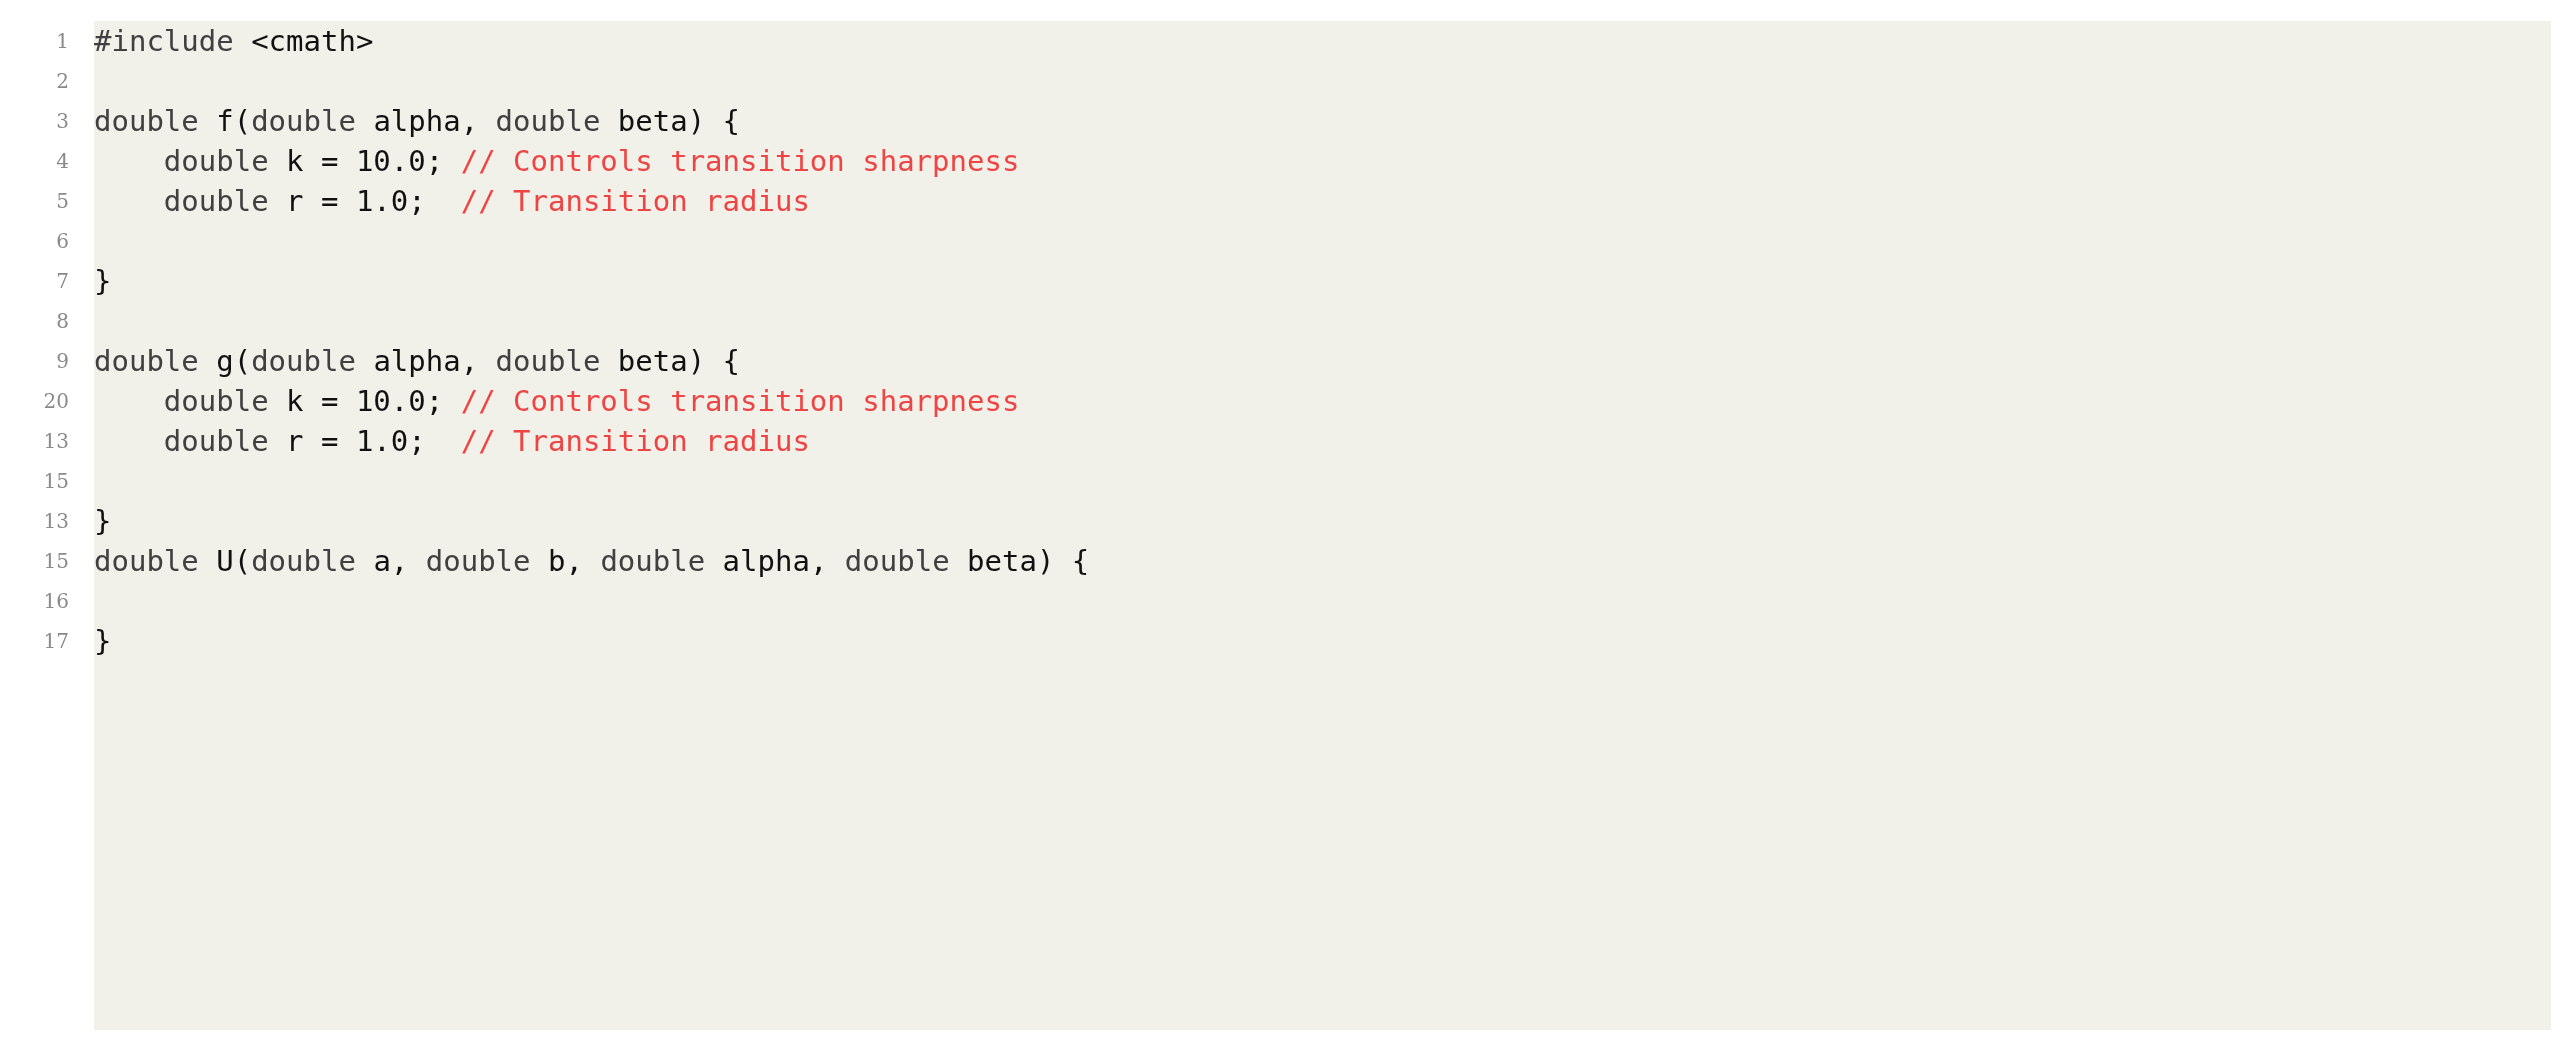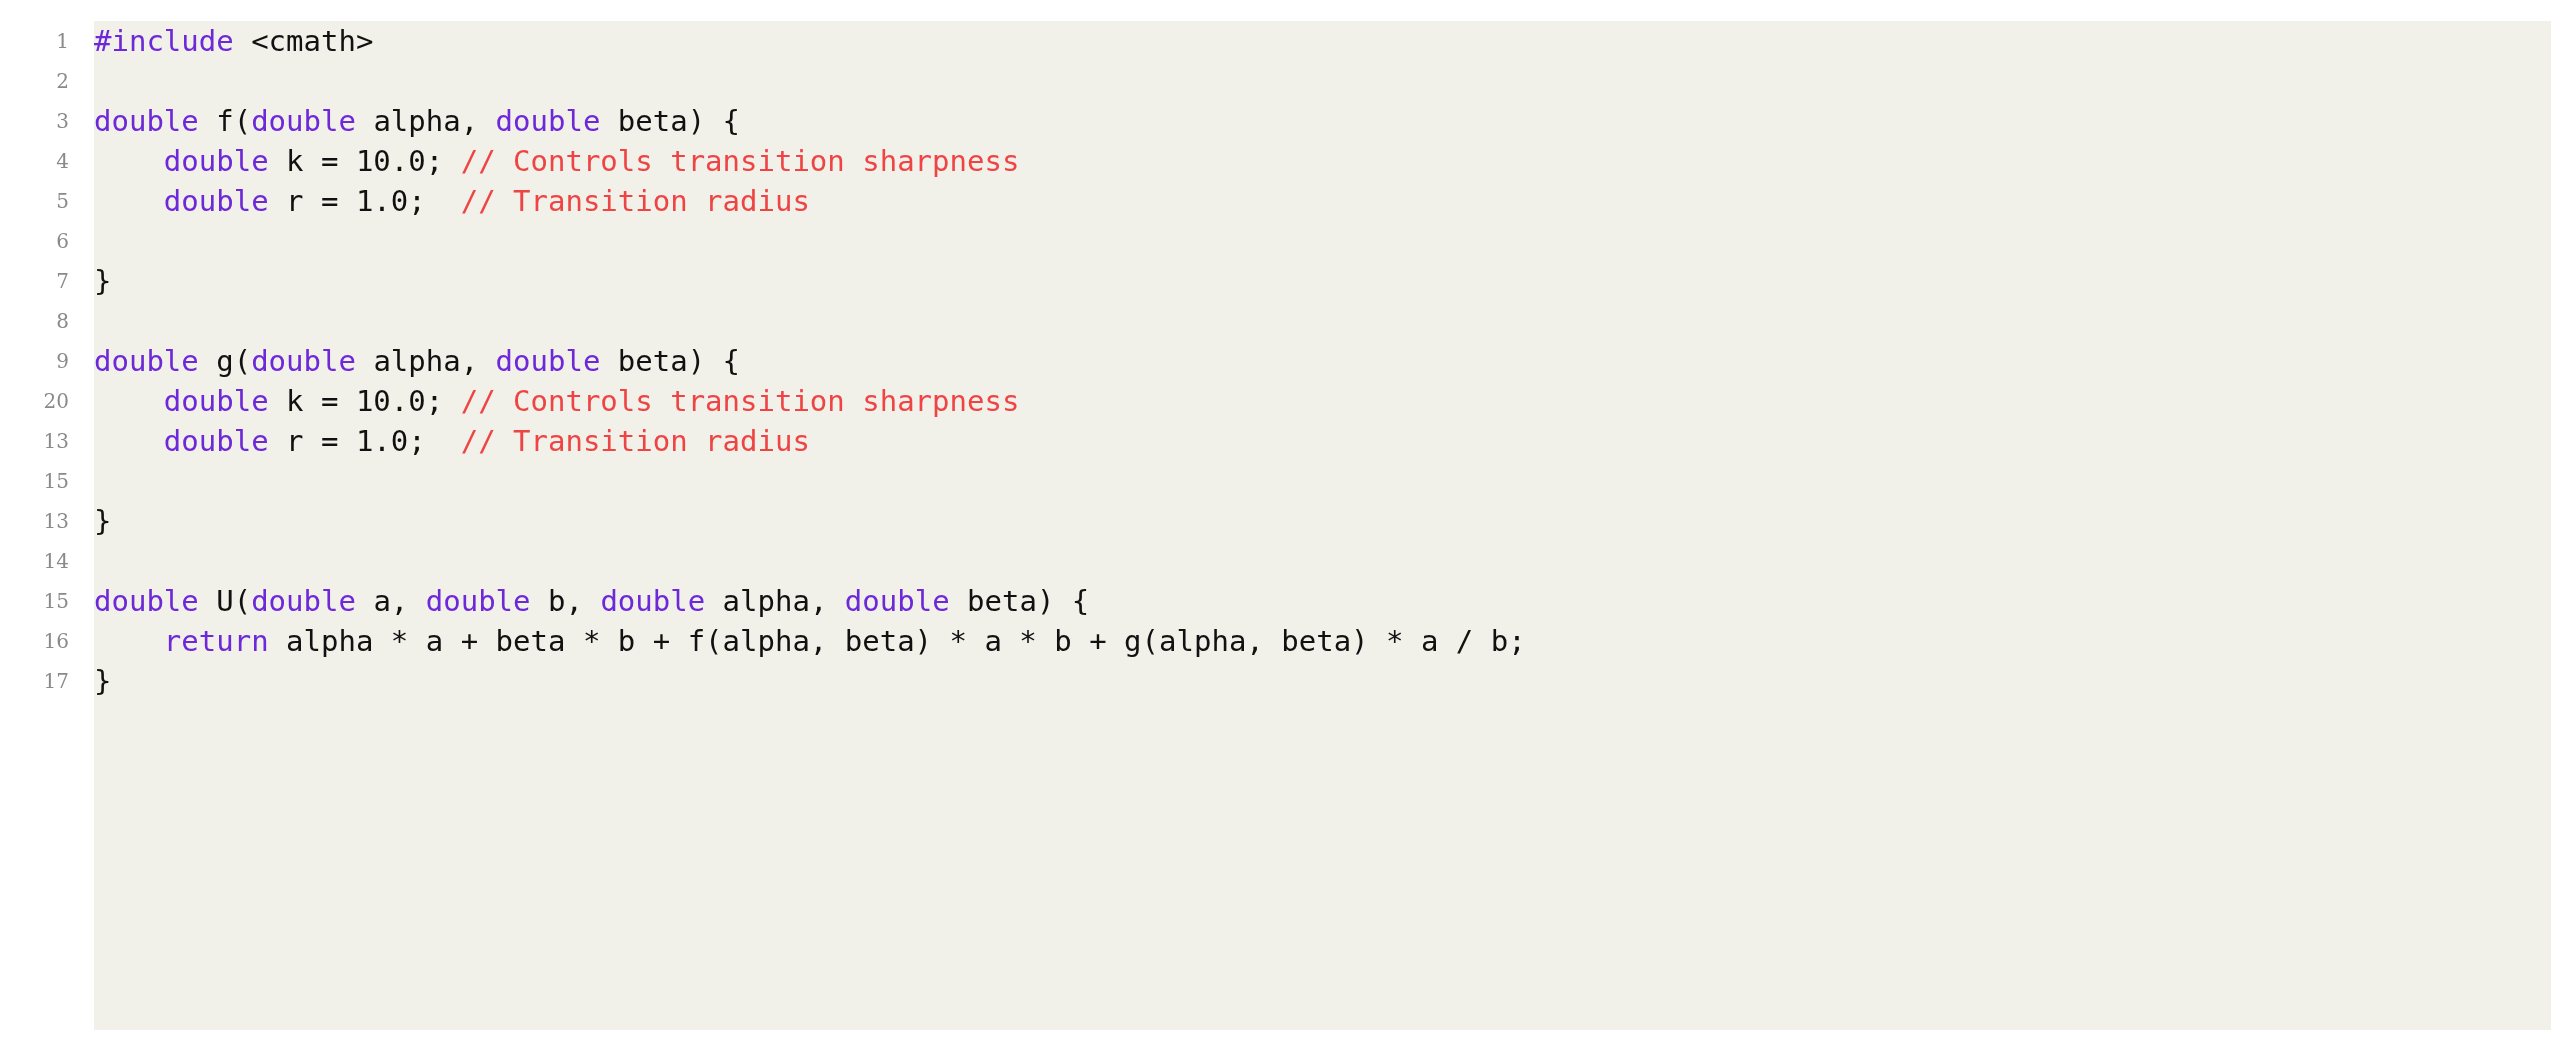--- a/index.html
+++ b/index.html
@@ -78,40 +78,39 @@
     color: #111111;
     font-family: "DejaVu Sans Mono", monospace;
     font-size: 29px;
     line-height: 40px;
   }
 
   .tok-kw      { color: #e6007e; }
   .tok-comment { color: #008000; }
   .tok-plain   { color: #111111; text-align: center; }
 </style>
-<style>.tok-kw{color:#6d28d9;}.tok-comment{color:#ef4444;}.tok-plain,.tok-num,.tok-punct{color:#111111;}.lineno{color:#8a8a8a;}</style></head>
+<style>.tok-kw{color:#404040;}.tok-comment{color:#ef4444;}.tok-plain,.tok-num,.tok-punct{color:#111111;}.lineno{color:#8a8a8a;}</style></head>
 <body style="background: rgb(255, 255, 255);">
 
 <div id="listing">
   <div class="code-block">
     <div class="code-bg" style="background: rgb(241, 240, 233);"></div>
     <div class="lines" id="lines-container">
         <div class="line"><div class="lineno">1</div><div class="code"><span class="tok-kw">#include</span><span class="tok-plain"> &lt;cmath&gt;</span></div></div>
         <div class="line"><div class="lineno">2</div><div class="code"></div></div>
         <div class="line"><div class="lineno">3</div><div class="code"><span class="tok-kw">double</span><span class="tok-plain"> f(</span><span class="tok-kw">double</span><span class="tok-plain"> alpha, </span><span class="tok-kw">double</span><span class="tok-plain"> beta) {</span></div></div>
         <div class="line"><div class="lineno">4</div><div class="code"><span class="tok-plain">    </span><span class="tok-kw">double</span><span class="tok-plain"> k = 10.0; </span><span class="tok-comment">// Controls transition sharpness</span></div></div>
         <div class="line"><div class="lineno">5</div><div class="code"><span class="tok-plain">    </span><span class="tok-kw">double</span><span class="tok-plain"> r = 1.0;  </span><span class="tok-comment">// Transition radius</span></div></div>
         <div class="line"><div class="lineno">6</div></div>
         <div class="line"><div class="lineno">7</div><div class="code"><span class="tok-plain">}</span></div></div>
         <div class="line"><div class="lineno">8</div><div class="code"></div></div>
         <div class="line"><div class="lineno">9</div><div class="code"><span class="tok-kw">double</span><span class="tok-plain"> g(</span><span class="tok-kw">double</span><span class="tok-plain"> alpha, </span><span class="tok-kw">double</span><span class="tok-plain"> beta) {</span></div></div>
         <div class="line"><div class="lineno">20</div><div class="code"><span class="tok-plain">    </span><span class="tok-kw">double</span><span class="tok-plain"> k = 10.0; </span><span class="tok-comment">// Controls transition sharpness</span></div></div>
         <div class="line"><div class="lineno">13</div><div class="code"><span class="tok-plain">    </span><span class="tok-kw">double</span><span class="tok-plain"> r = 1.0;  </span><span class="tok-comment">// Transition radius</span></div></div>
         <div class="line"><div class="lineno">15</div></div>
         <div class="line"><div class="lineno">13</div><div class="code"><span class="tok-plain">}</span></div></div>
-        <div class="line"><div class="lineno">14</div><div class="code"></div></div>
         <div class="line"><div class="lineno">15</div><div class="code"><span class="tok-kw">double</span><span class="tok-plain"> U(</span><span class="tok-kw">double</span><span class="tok-plain"> a, </span><span class="tok-kw">double</span><span class="tok-plain"> b, </span><span class="tok-kw">double</span><span class="tok-plain"> alpha, </span><span class="tok-kw">double</span><span class="tok-plain"> beta) {</span></div></div>
-        <div class="line"><div class="lineno">16</div><div class="code"><span class="tok-plain">    </span><span class="tok-kw">return</span><span class="tok-plain"> alpha * a + beta * b + f(alpha, beta) * a * b + g(alpha, beta) * a / b;</span></div></div>
+        <div class="line"><div class="lineno">16</div></div>
         <div class="line"><div class="lineno">17</div><div class="code"><span class="tok-plain">}</span></div></div>
       </div>
   </div>
 </div>
 
 
 </body></html>

